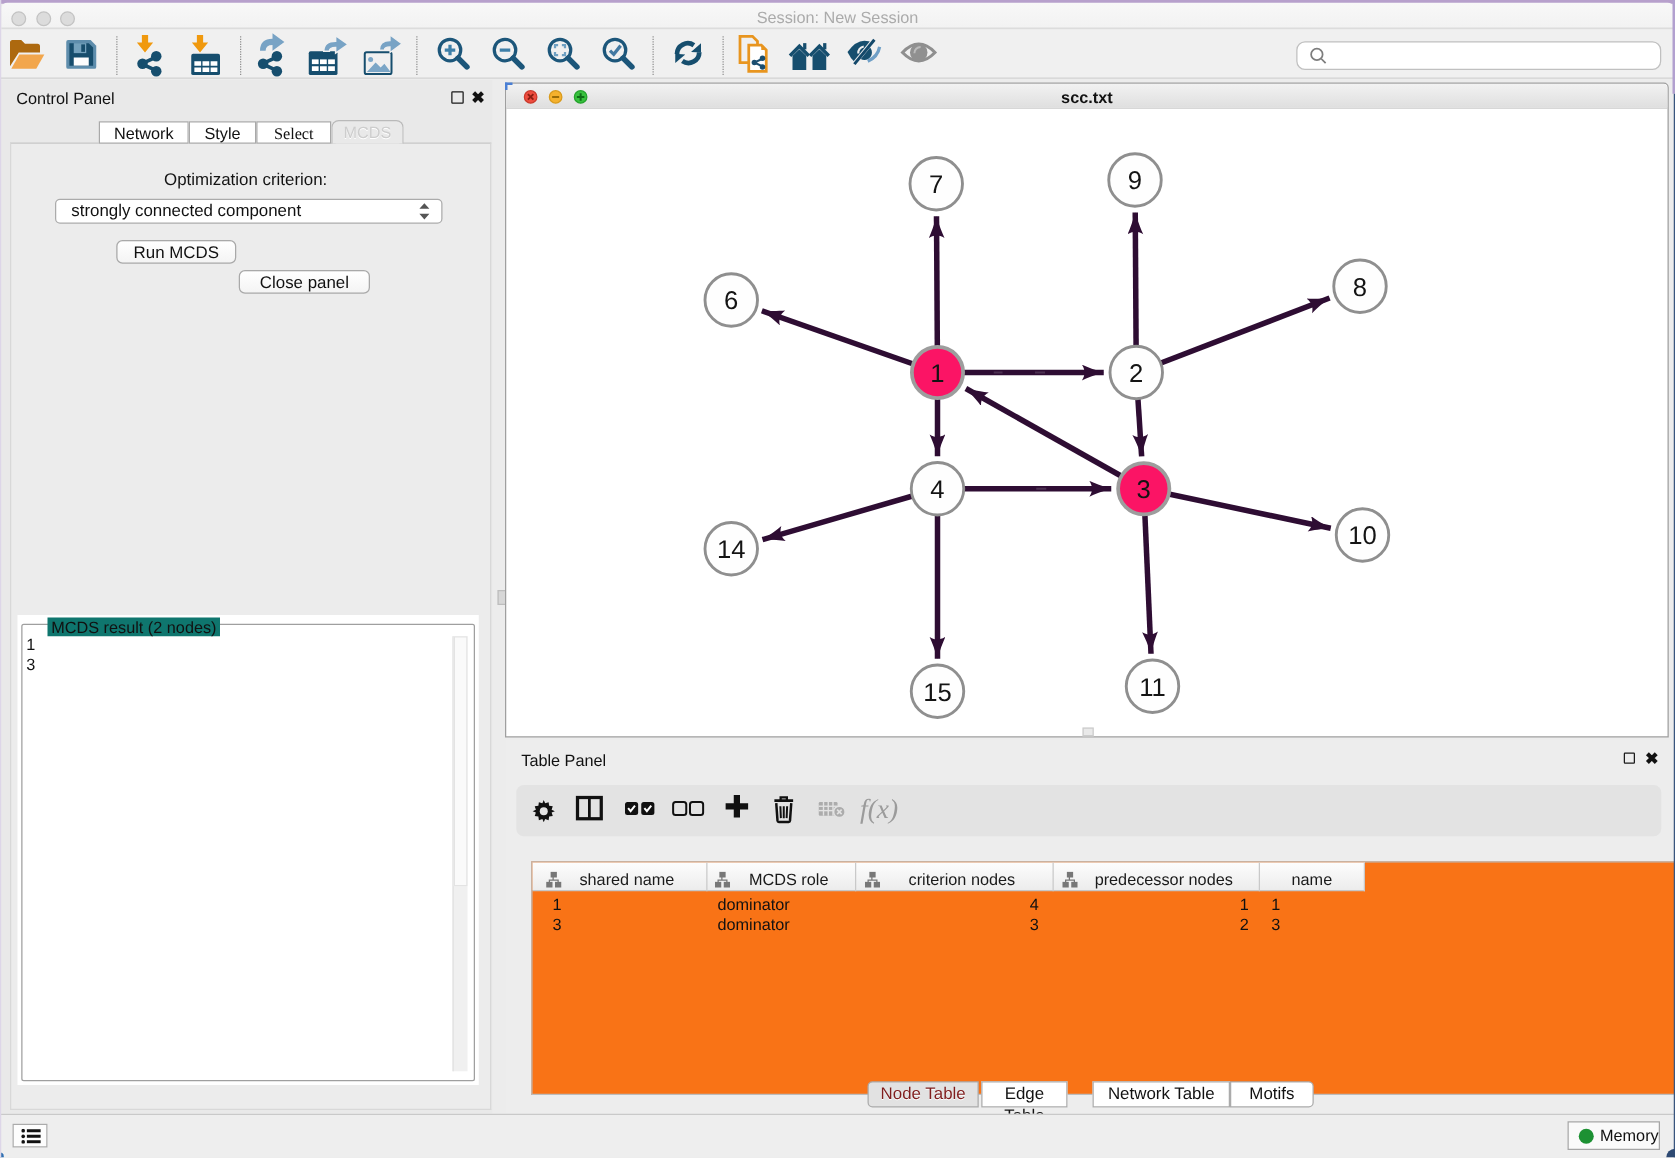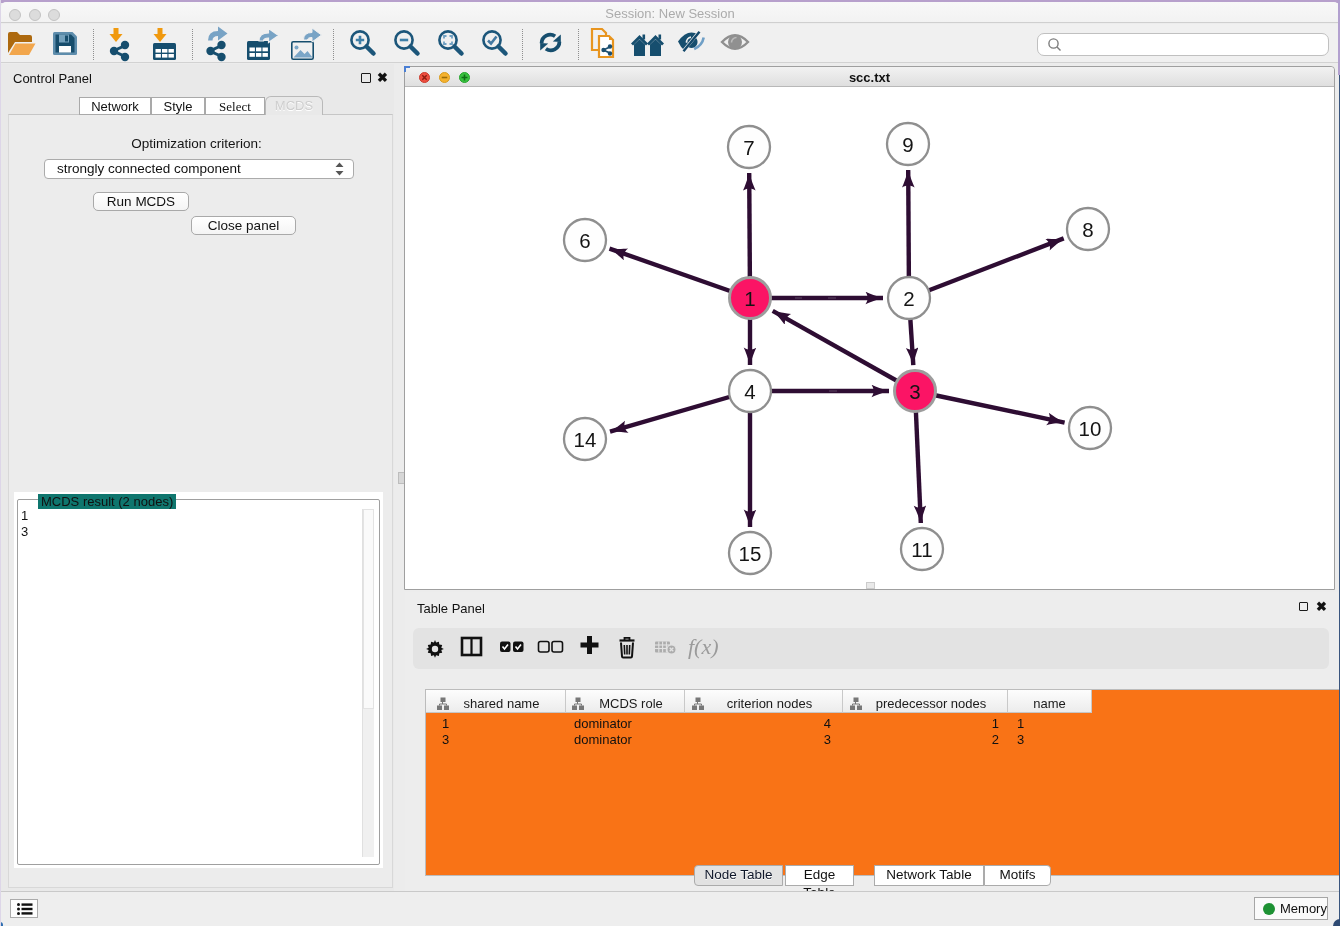--- a/index.html
+++ b/index.html
@@ -424,21 +424,21 @@
     <div class="cell" style="left:148px; top:26px;">dominator</div>
     <div class="cell" style="left:264px; top:26px; width:141px; text-align:right;">4</div>
     <div class="cell" style="left:417px; top:26px; width:156px; text-align:right;">1</div>
     <div class="cell" style="left:591px; top:26px;">1</div>
     <div class="cell" style="left:16px; top:42px;">3</div>
     <div class="cell" style="left:148px; top:42px;">dominator</div>
     <div class="cell" style="left:264px; top:42px; width:141px; text-align:right;">3</div>
     <div class="cell" style="left:417px; top:42px; width:156px; text-align:right;">2</div>
     <div class="cell" style="left:591px; top:42px;">3</div>
   </div>
-  <div class="ttab" style="left:289px; width:89px; background:#e2e2e2; color:#0f172a; text-shadow:0 1px 0 #fff; border-radius:4px 0 0 4px;">Node Table</div>
+  <div class="ttab" style="left:289px; width:89px; background:#e2e2e2; color:#7f1d1d; text-shadow:0 1px 0 #fff; border-radius:4px 0 0 4px;">Node Table</div>
   <div class="ttab" style="left:380px; width:69px;">Edge Table</div>
   <div class="ttab" style="left:469px; width:110px;">Network Table</div>
   <div class="ttab" style="left:579px; width:67px; border-radius:0 4px 4px 0;">Motifs</div>
 </div>
 
 <div class="abs" id="statusbar"></div>
 <div class="abs" id="listbtn">
   <svg width="16" height="12" viewBox="0 0 16 12" style="position:absolute;left:6px;top:3px;">
     <g fill="#111">
         <circle cx="1.5" cy="1.5" r="1.5"></circle>

